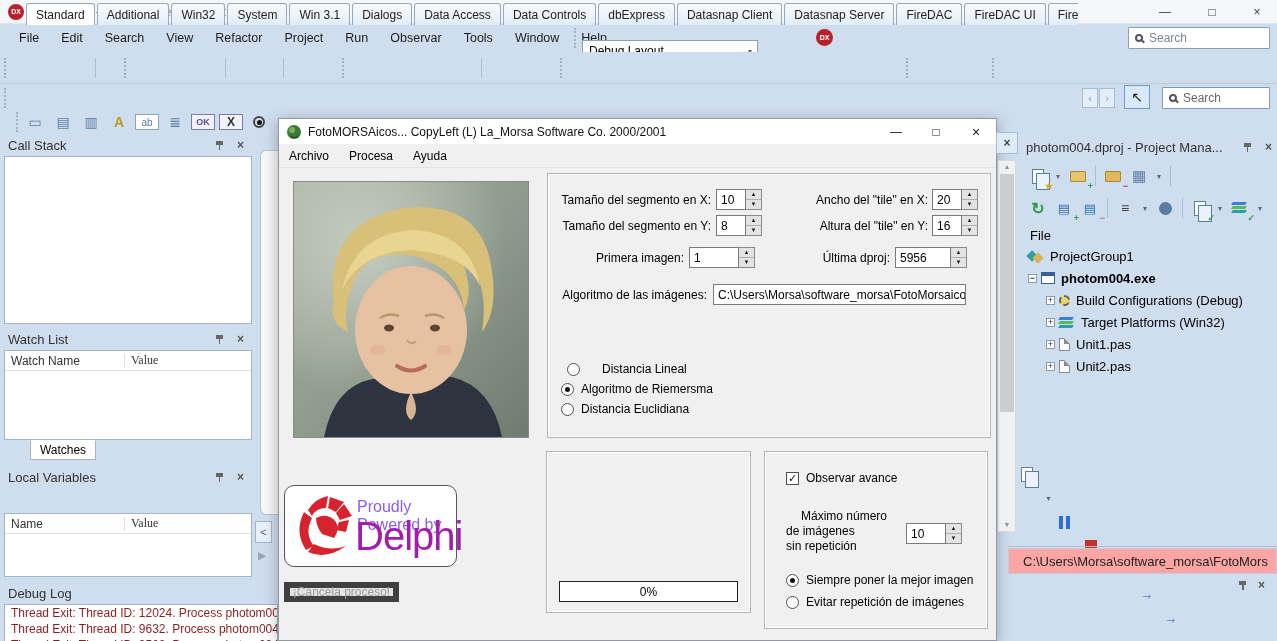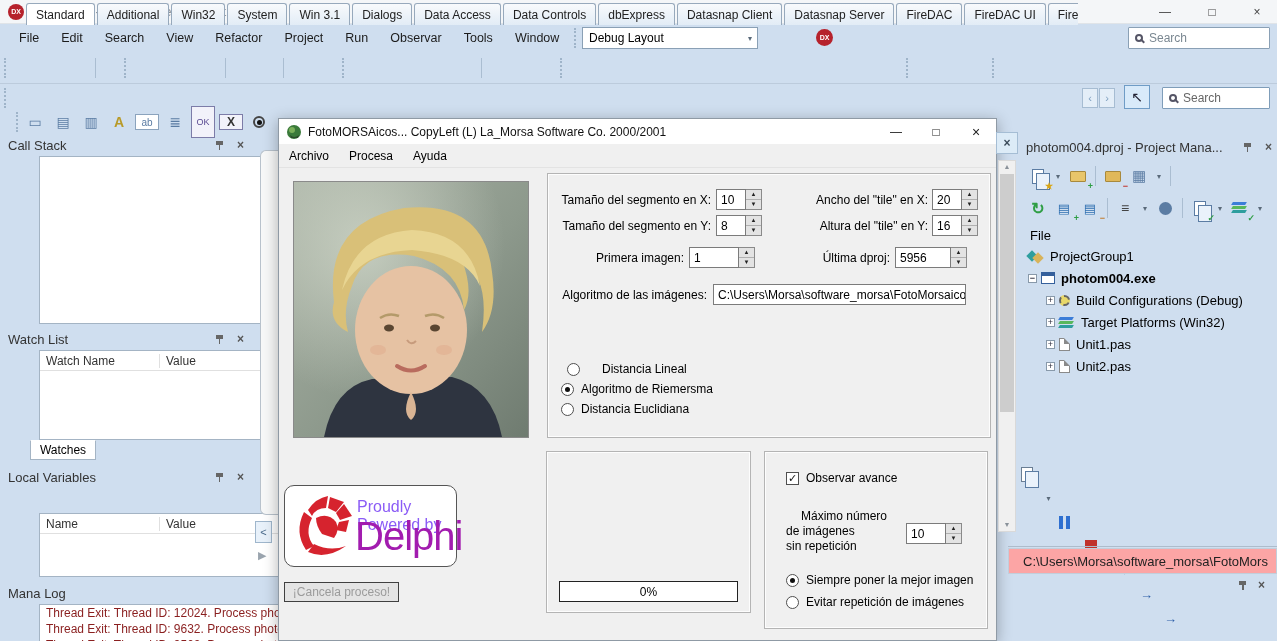--- a/index.html
+++ b/index.html
@@ -51,24 +51,24 @@
 
   
   .palico { width:24px; height:22px; display:flex; align-items:center; justify-content:center; color:#5b7ca3; font-size:14px; background:transparent; }
 
   
   .panel-hdr { height:22px; display:flex; align-items:center; font-size:13px; color:#333; }
   .pin-icon { width:10px; height:10px; position:relative; }
   .pin-icon::before { content:""; position:absolute; left:1px; top:1px; width:7px; height:4px; background:#666; }
   .pin-icon::after { content:""; position:absolute; left:4px; top:5px; width:1.5px; height:5px; background:#666; }
   .x-icon { color:#555; font-weight:bold; font-size:12px; line-height:10px; }
-  .white-panel { background:#fff; border:1px solid #a4b4c4;margin-left:35px; }
+  .white-panel { background:#fff; border:1px solid #a4b4c4; }
   .colhdr { display:flex; height:20px; border-bottom:1px solid #e0e0e0; font-size:12px; color:#333; align-items:center; }
   .colhdr .c1 { padding-left:6px; width:120px; border-right:1px solid #e0e0e0; }
-  .colhdr .c2 { padding-left:6px; }
+  .colhdr .c2 { padding-left:6px;font-family:Liberation Serif, serif; }
   .logline { color:#8a1f1f; font-size:12px; padding:1px 0 1px 6px; white-space:nowrap; }
 
   
   .appwin { left:278px; top:118px; width:719px; height:523px; background:#f0f0f0; border:1px solid #8f9aa5; box-shadow:0 3px 14px rgba(0,0,0,.30); }
   .app-titlebar { position:absolute; left:0; top:0; width:100%; height:25px; background:#fff; display:flex; align-items:center; }
   .app-title { font-size:12px; color:#111; margin-left:6px; white-space:nowrap; }
   .app-wbtn { width:40px; height:25px; display:flex; align-items:center; justify-content:center; font-size:12px; color:#222; }
   .app-menubar { position:absolute; left:0; top:25px; width:100%; height:24px; background:#f0f0f0; display:flex; align-items:center; border-bottom:1px solid #e3e3e3; }
   .app-menu-item { padding:0 10px; font-size:12px; }
   .gbox { position:absolute; border:1px solid #b4b4b4; box-shadow:inset 0 0 0 1px #fdfdfd; }
@@ -76,21 +76,21 @@
   .fld { background:#fff; border:1px solid #7b7b7b; font-size:12px; display:flex; align-items:center; padding:0 4px; height:21px; white-space:nowrap; overflow:hidden; }
   .spin { display:flex; height:21px; }
   .spinb { width:16px; display:flex; flex-direction:column; border:1px solid #8a8a8a; border-left:none; background:#e3e3e3; }
   .spinb span { flex:1; font-size:6px; line-height:9px; text-align:center; color:#222; }
   .spinb span:first-child { border-bottom:1px solid #b0b0b0; }
   .radio { width:13px; height:13px; border:1px solid #4f4f4f; border-radius:50%; background:#fff; position:relative; flex:none; }
   .radio.on::after { content:""; position:absolute; left:3px; top:3px; width:5px; height:5px; background:#111; border-radius:50%; }
   .chk { width:13px; height:13px; border:1px solid #4f4f4f; background:#fff; font-size:11px; line-height:11px; text-align:center; color:#111; flex:none; }
   .btn { background:#e9e9e9; border:1px solid #8f8f8f; font-size:12px; display:flex; align-items:center; justify-content:center; }
   .btn.default { border:2px solid #3b76bb; background:#e6e6e6; }
-  .btn.disabled { background:#e4e4e4; border:1px solid #404040; color:#9b9b9b; }
+  .btn.disabled { background:#e4e4e4; border:6px solid #404040; color:#9b9b9b; }
   .pbar { background:#fff; border:1px solid #222; display:flex; align-items:center; justify-content:center; font-size:12px; }
 
   
   .treerow { position:absolute; display:flex; align-items:center; height:20px; font-size:13px; white-space:nowrap; }
   .pbox { width:9px; height:9px; border:1px solid #8899aa; background:#fff; font-size:9px; line-height:7px; text-align:center; color:#334; margin-right:4px; flex:none; }
   .diamond { width:8px; height:8px; transform:rotate(45deg); }
   .exeicon { width:14px; height:12px; border:1px solid #35609c; background:#fff; position:relative; }
   .exeicon::before { content:""; position:absolute; left:0; top:0; width:100%; height:3px; background:#35609c; }
   .gear { width:11px; height:11px; border:2px dashed #666; border-radius:50%; background:#e8d86a; }
   .layericon { position:relative; width:16px; height:12px; }
@@ -119,21 +119,21 @@
   <div class="menu-item">View</div>
   <div class="menu-item">Refactor</div>
   <div class="menu-item">Project</div>
   <div class="menu-item">Run</div>
   <div class="menu-item">Observar</div>
   <div class="menu-item">Tools</div>
   <div class="menu-item">Window</div>
   <div class="menu-item">Help</div>
 </div>
 <div class="abs grip" style="left:574px;top:28px"></div>
-<div class="abs combo" style="left:582px;top:27px;width:176px">
+<div class="abs combo" style="left:582px;top:40px;width:176px">
   <span>Debug Layout</span>
   <span class="chev">▾</span>
 </div>
 <div class="abs tbtn" style="left:750px;top:27px"></div>
 <div class="abs tbtn" style="left:778px;top:27px"></div>
 <div class="abs" style="left:816px;top:29px">
     <div class="dx-badge" style="margin:0;width:17px;height:17px">DX</div>
   </div>
 <div class="abs searchbox" style="left:1128px;top:27px;width:142px">
   <span class="magnifier"></span>
@@ -258,21 +258,21 @@
 </div>
 
 <div class="abs flex" style="left:16px;top:110px;height:24px;gap:4px">
   <div class="grip"></div>
   <div class="palico">▭</div>
   <div class="palico">▤</div>
   <div class="palico">▥</div>
   <div class="palico" style="color:#b89a28;font-weight:bold">A</div>
   <div class="palico" style="font-size:10px;border:1px solid #8ba3bd;background:#fff;height:16px">ab</div>
   <div class="palico">≣</div>
-  <div class="palico" style="font-size:9px;border:1px solid #7c7ca8;background:#f2f2fa;color:#5a4a92;height:32px;font-weight:normal">OK</div>
+  <div class="palico" style="font-size:9px;border:1px solid #7c7ca8;background:#f2f2fa;color:#5a4a92;height:16px;font-weight:bold">OK</div>
   <div class="palico" style="font-size:12px;border:1px solid #7c7ca8;background:#f2f2fa;color:#333;height:16px;font-weight:bold">X</div>
   <div class="palico">
       <span style="width:12px;height:12px;border:2px solid #444;border-radius:50%;display:flex;align-items:center;justify-content:center">
         <span style="width:5px;height:5px;background:#111;border-radius:50%"></span>
       </span>
     </div>
 </div>
 
 <div class="abs panel-hdr" style="left:8px;top:134px;width:244px">
   <span>Call Stack</span>
@@ -304,21 +304,21 @@
 </div>
 
 <div class="abs white-panel" style="left:4px;top:513px;width:248px;height:64px">
   <div class="colhdr">
     <div class="c1">Name</div>
     <div class="c2">Value</div>
   </div>
 </div>
 
 <div class="abs panel-hdr" style="left:8px;top:582px;width:244px">
-  <span>Mana Log</span>
+  <span>Debug Log</span>
 </div>
 <div class="abs white-panel" style="left:4px;top:604px;width:274px;height:37px;overflow:hidden;border-bottom:none">
   <div class="logline">Thread Exit: Thread ID: 12024. Process photom004.ex</div>
   <div class="logline">Thread Exit: Thread ID: 9632. Process photom004.exe</div>
   <div class="logline">Thread Exit: Thread ID: 9502. Process photom004.e</div>
 </div>
 
 <div class="abs" style="left:260px;top:150px;width:18px;height:365px;background:#f7f8f8;border:1px solid #b8c2cc;border-right:none;border-radius:6px 0 0 6px"></div>
 <div class="abs" style="left:255px;top:521px;width:17px;height:22px;background:#e8f1fa;border:1px solid #9fb6cc;display:flex;align-items:center;justify-content:center;color:#4a6a8a;font-size:11px">&lt;</div>
 <div class="abs" style="left:258px;top:549px;color:#9aa4ae;font-size:11px">▶</div>

